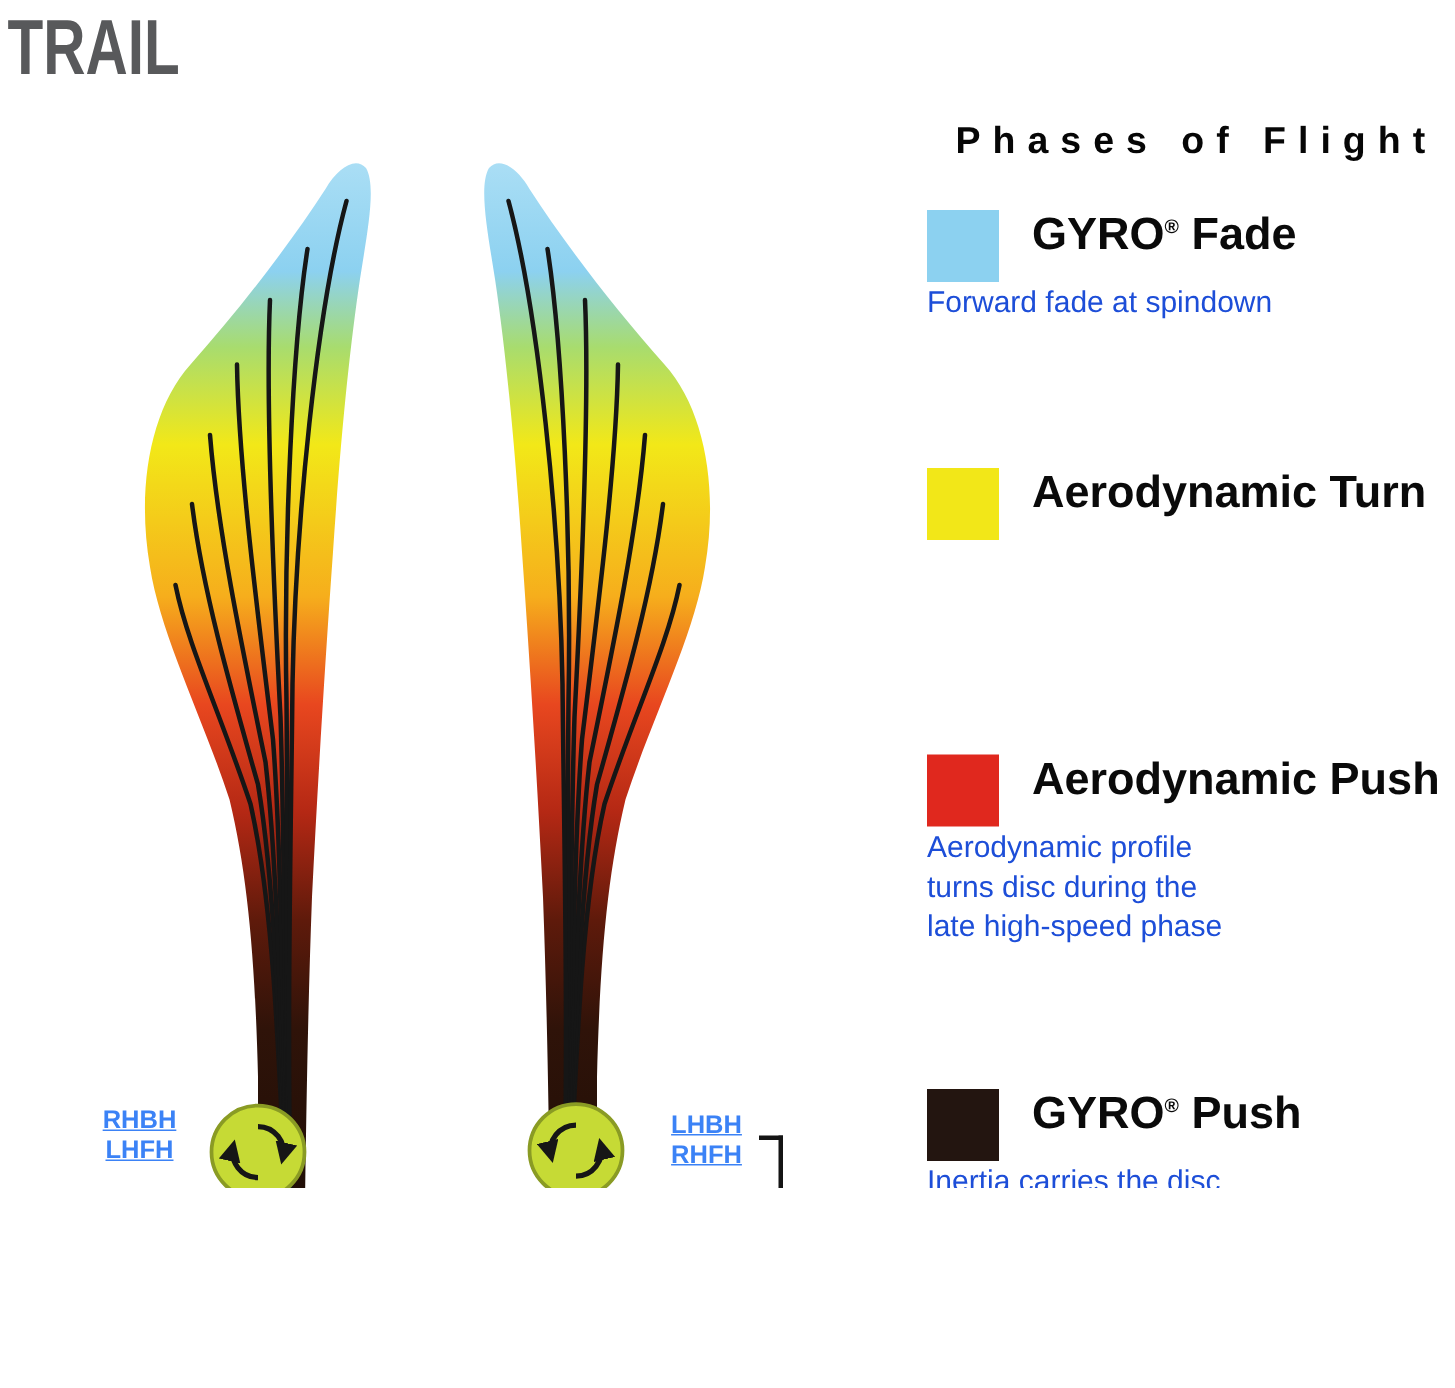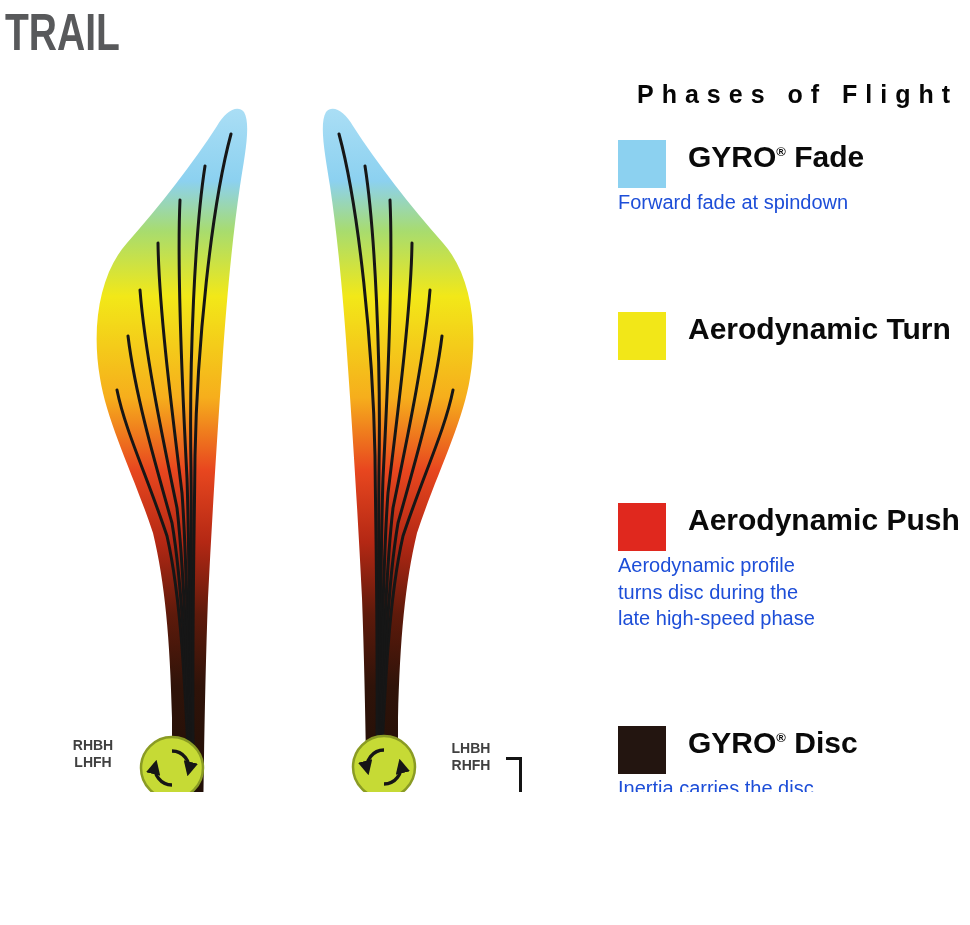--- a/index.html
+++ b/index.html
@@ -10,22 +10,22 @@
            color:#58595b; transform:scaleX(0.75); transform-origin:left top; letter-spacing:0; }
 
   svg.flight { position:absolute; width:250px; height:770px; }
   .flight-left  { left:55px;  top:78px; }
   .flight-right { left:265px; top:78px; }
 
   svg.spin { position:absolute; width:70px; height:70px; }
   .spin-left  { left:137px; top:733px; }
   .spin-right { left:349px; top:732px; }
 
-  .spin-label { position:absolute; font-size:14px; font-weight:bold; color:#404040;
-                line-height:1.18; text-align:center; white-space:pre-line; }
+  .spin-label { position:absolute; font-size:17px; font-weight:bold; color:#3b82f6;
+                line-height:1.18; text-align:center; white-space:pre-line;text-decoration:underline; }
   .spin-label-left  { left:56px;  top:737px; width:74px; }
   .spin-label-right { left:432px; top:740px; width:78px; }
 
   svg.bars { position:absolute; width:52px; height:32px; }
   .bars-power     { left:142px; top:855px; }
   .bars-direction { left:350px; top:855px; }
 
   .footer-label { position:absolute; font-size:28px; color:#0d0d0d; text-align:center; }
   .label-power     { left:98px;  top:891px; width:134px; }
   .label-direction { left:303px; top:893px; width:168px; }
@@ -167,20 +167,20 @@
       <div class="legend-name"><span>Aerodynamic Push</span><sup></sup><span></span></div>
     </div>
     <div class="legend-desc">Aerodynamic profile
 turns disc during the
 late high-speed phase</div>
   </div>
 
   <div class="legend-item li-4">
     <div class="legend-row">
       <div class="swatch" style="background: rgb(35, 21, 16);"></div>
-      <div class="legend-name"><span>GYRO</span><sup>®</sup><span> Disc</span></div>
+      <div class="legend-name"><span>GYRO</span><sup>®</sup><span> Push</span></div>
     </div>
     <div class="legend-desc">Inertia carries the disc
 forward during initial
 high-speed turn</div>
   </div>
 
 </div>
 
 </body></html>

